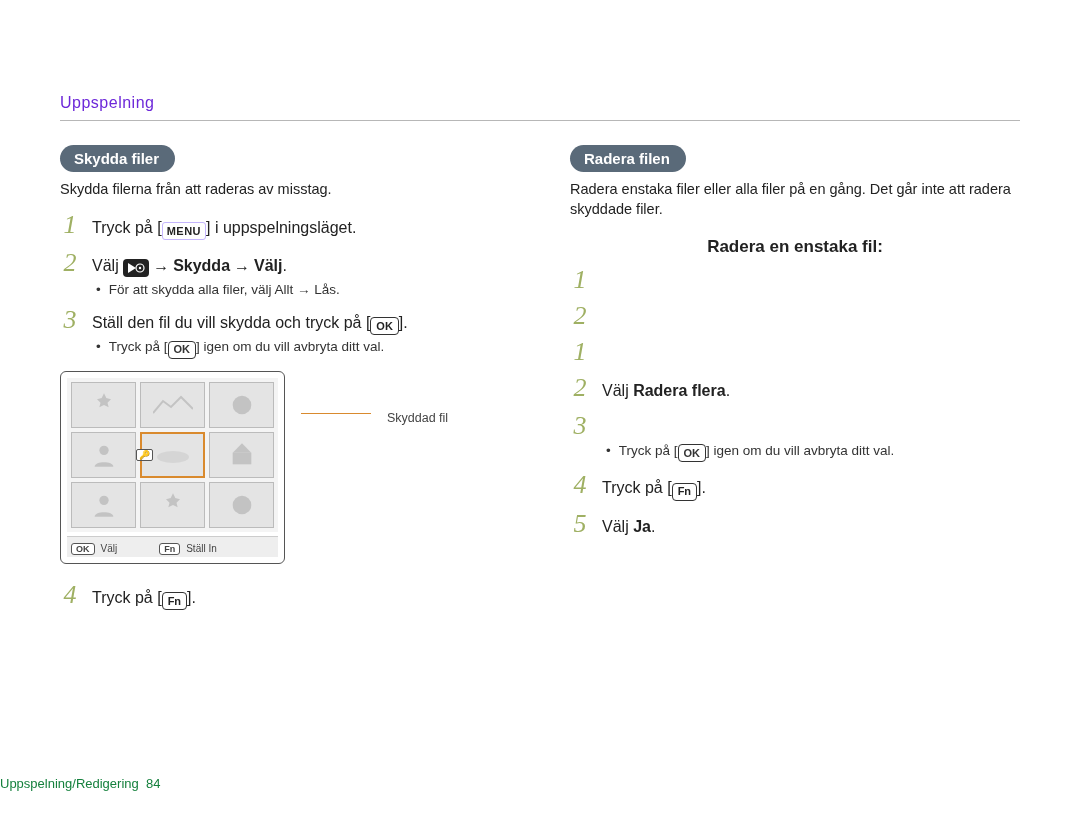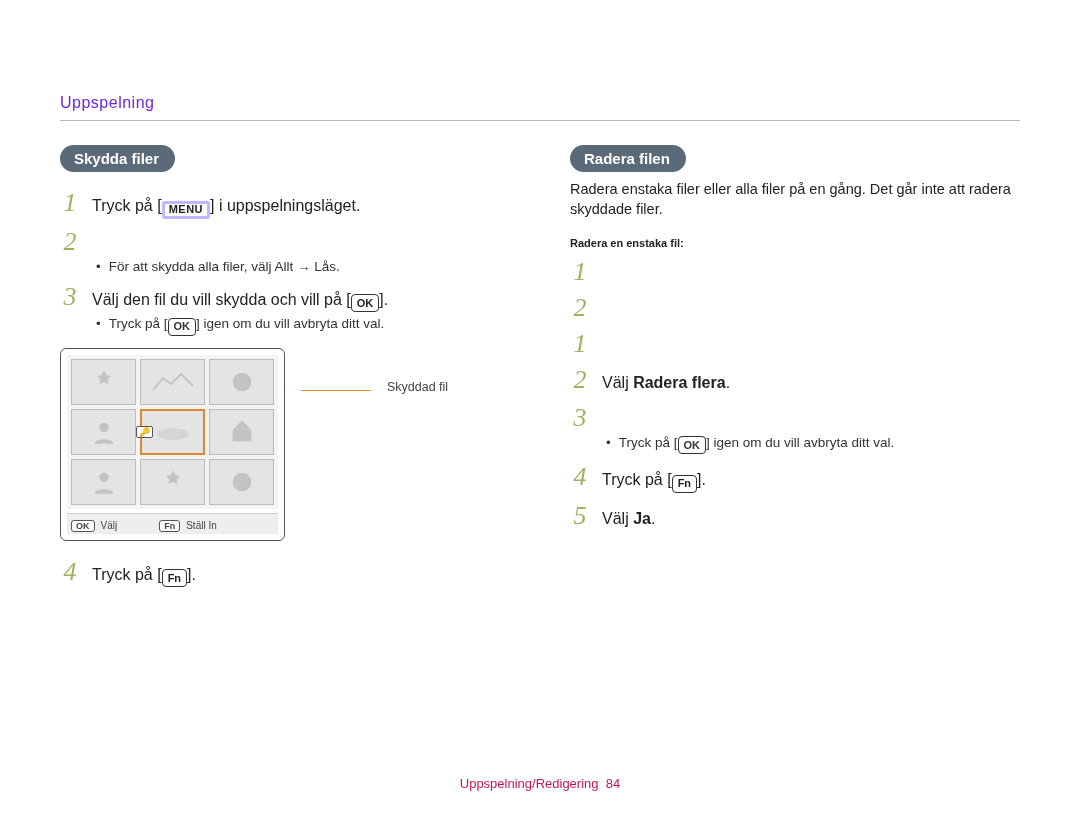--- a/index.html
+++ b/index.html
@@ -67,40 +67,41 @@
   .step-text .bold { font-weight: bold; }
   .sub {
     display: flex;
     gap: 8px;
     margin: 4px 0 8px 36px;
     font-size: 13.5px;
     color: #333;
   }
   .sub .bullet { color: #333; }
   .subhead {
-    font-size: 11px;
+    font-size: 17px;
     font-weight: bold;
     margin: 18px 0 6px 0;
+    text-align: center;
   }
   .inline-key {
     display: inline-flex;
     align-items: center;
     justify-content: center;
     border: 1px solid #333;
     border-radius: 4px;
     padding: 0 5px;
     height: 18px;
     font-size: 11px;
     font-weight: bold;
     line-height: 1;
     vertical-align: -2px;
     background: #fff;
   }
   .menu-key {
-    border: 3px solid #c4b5fd;
+    border: 1px solid #c4b5fd;
     border-radius: 3px;
     padding: 0 4px;
     height: 18px;
     font-size: 11px;
     font-weight: bold;
     display: inline-flex;
     align-items: center;
     vertical-align: -2px;
     letter-spacing: 0.5px;
   }
@@ -183,63 +184,73 @@
   }
   .leader {
     height: 1px;
     background: #d98a2e;
     width: 70px;
     margin-top: 42px;
   }
   .leader-label {
     font-size: 12.5px;
     color: #444;
-    margin-top: 32px;
+    margin-top: 40px;
     white-space: nowrap;
   }
   .footer {
     position: absolute;
     bottom: 24px;
     left: 0;
     width: 100%;
-    text-align: center;
+    text-align: left;
     font-size: 13px;
-    color: #be185d;
+    color: #15803d;
   }
 </style>
 </head>
 <body>
 
 <div class="breadcrumb">Uppspelning</div>
 <hr class="hr">
 
 <div class="cols">
 
   <div class="col">
     <div class="pill">Skydda filer</div>
+    <div class="body-tight">Skydda filerna från att raderas av misstag.</div>
 
     <div class="step">
       <div class="step-num">1</div>
       <div class="step-text">
         <span>Tryck på [</span><span class="menu-key">MENU</span><span>] i uppspelningsläget.</span>
       </div>
     </div>
 
     <div class="step">
       <div class="step-num">2</div>
+      <div class="step-text">
+        <span>Välj </span><span class="icon-badge">
+            <svg width="18" height="12" viewBox="0 0 18 12">
+              <polygon points="1,1 9,6 1,11" fill="#fff"></polygon>
+              <circle cx="13" cy="6" r="4" fill="none" stroke="#fff" stroke-width="1.2"></circle>
+              <circle cx="13" cy="6" r="1.2" fill="#fff"></circle>
+            </svg>
+          </span><span class="arrow">→</span><span class="bold">Skydda</span><span class="arrow">→</span><span class="bold">Välj</span><span>.</span>
+      </div>
     </div>
     <div class="sub">
       <span class="bullet">•</span>
       <span><span>För att skydda alla filer, välj </span><span class="bold">Allt → Lås</span><span>.</span></span>
     </div>
 
     <div class="step">
       <div class="step-num">3</div>
       <div class="step-text">
-        <span>Välj den fil du vill skydda och vill på [</span><span class="inline-key">OK</span><span>].</span>
+        <span>Ställ den fil du vill skydda och tryck på [</span><span class="inline-key">OK</span><span>].</span>
       </div>
     </div>
     <div class="sub">
       <span class="bullet">•</span>
       <span><span>Tryck på [</span><span class="inline-key">OK</span><span>] igen om du vill avbryta ditt val.</span></span>
     </div>
 
     
     <div class="diagram-wrap">
       <div class="screen">

